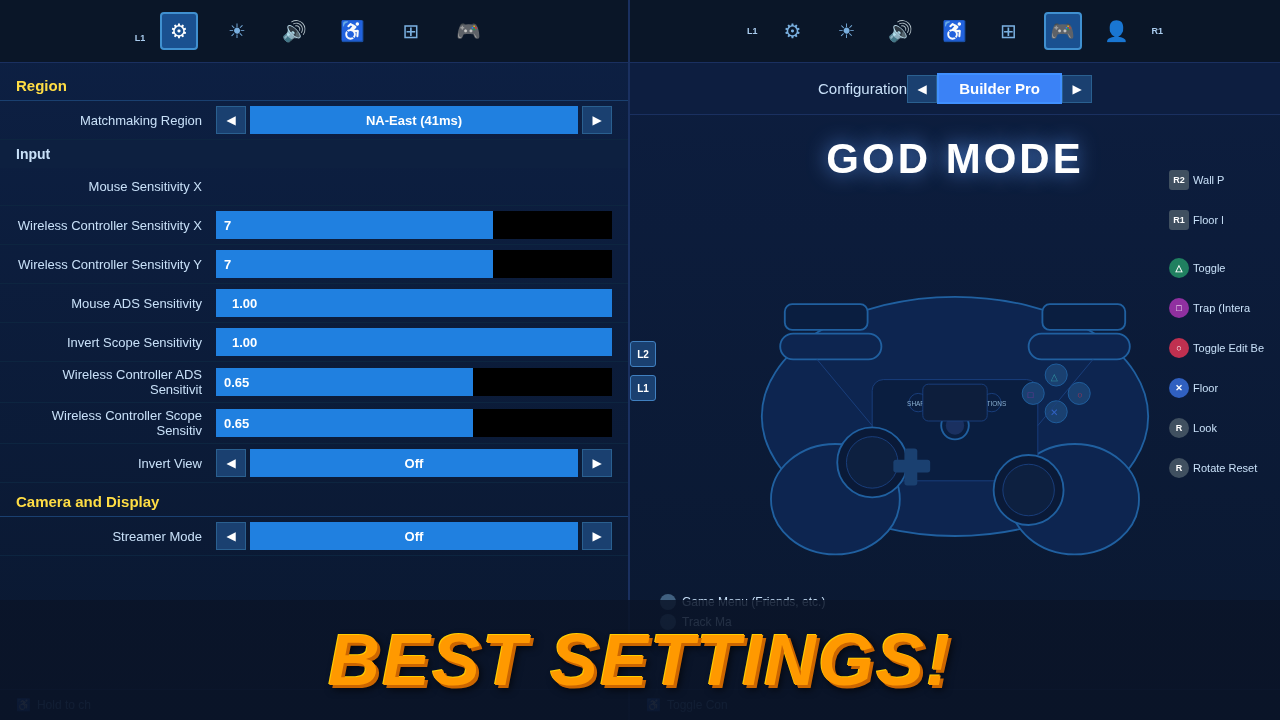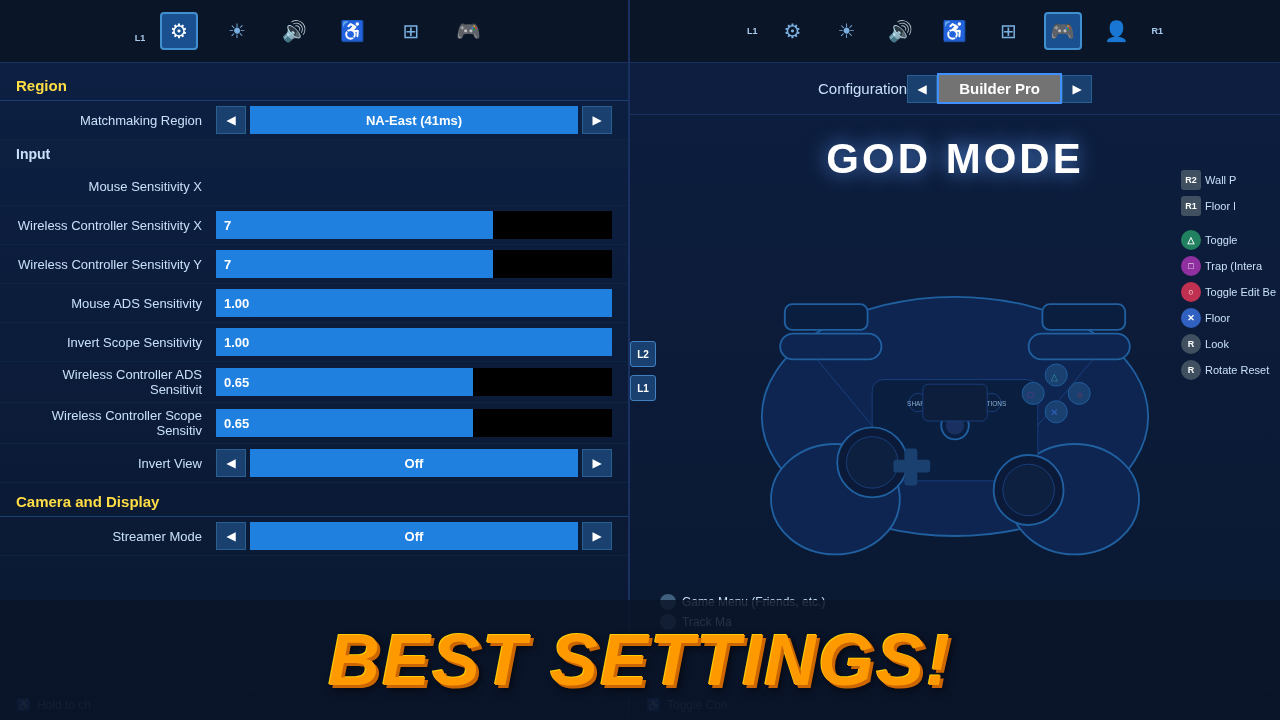--- a/index.html
+++ b/index.html
@@ -136,21 +136,21 @@
       background: #000;
       flex: 1;
     }
 
     .full-bar {
       width: 100%;
       height: 28px;
       background: #2080e0;
       display: flex;
       align-items: center;
-      padding-left: 8px;
+      padding-left: 16px;
       color: white;
       font-size: 13px;
       font-weight: bold;
     }
 
     .bottom-hint {
       position: absolute;
       bottom: 0;
       left: 0;
       width: 100%;
@@ -190,21 +190,21 @@
       background: #0d1e40;
       border-bottom: 1px solid #1a3060;
     }
 
     .config-label {
       color: #c8e0f8;
       font-size: 15px;
     }
 
     .config-value {
-      background: #737373;
+      background: #3b82f6;
       border: 2px solid #4090ff;
       color: white;
       font-size: 15px;
       font-weight: bold;
       padding: 5px 20px;
       min-width: 120px;
       text-align: center;
     }
 
     .controller-area {
@@ -482,21 +482,21 @@
         <circle cx="250" cy="200" r="15" fill="#0a1e40" stroke="#2060a0" stroke-width="2"></circle>
         <circle cx="250" cy="200" r="10" fill="#1a3060"></circle>
 
         <rect x="215" y="155" width="70" height="40" rx="6" fill="#0d1e3c" stroke="#1a4080" stroke-width="1"></rect>
 
         <line x1="100" y1="128" x2="160" y2="200" stroke="#1a4080" stroke-width="1"></line>
 
         <line x1="400" y1="128" x2="340" y2="200" stroke="#1a4080" stroke-width="1"></line>
       </svg>
 
-      <div style="position:absolute;right:4px;top:55px;display:flex;flex-direction:column;gap:6px;">
+      <div style="position:absolute;right:16px;top:55px;display:flex;flex-direction:column;gap:20px;">
         <div style="display:flex;align-items:center;gap:4px;">
           <div style="width:20px;height:20px;background:#405060;border-radius:3px;display:flex;align-items:center;justify-content:center;color:white;font-size:9px;font-weight:bold;flex-shrink:0;">R2</div>
           <span style="color:#c8e0f8;font-size:11px;">Wall P</span>
         </div>
         <div style="display:flex;align-items:center;gap:4px;">
           <div style="width:20px;height:20px;background:#405060;border-radius:3px;display:flex;align-items:center;justify-content:center;color:white;font-size:9px;font-weight:bold;flex-shrink:0;">R1</div>
           <span style="color:#c8e0f8;font-size:11px;">Floor l</span>
         </div>
         <div style="display:flex;align-items:center;gap:4px;margin-top:8px;">
           <div style="width:20px;height:20px;background:#208060;border-radius:50%;display:flex;align-items:center;justify-content:center;color:white;font-size:9px;font-weight:bold;flex-shrink:0;">△</div>

